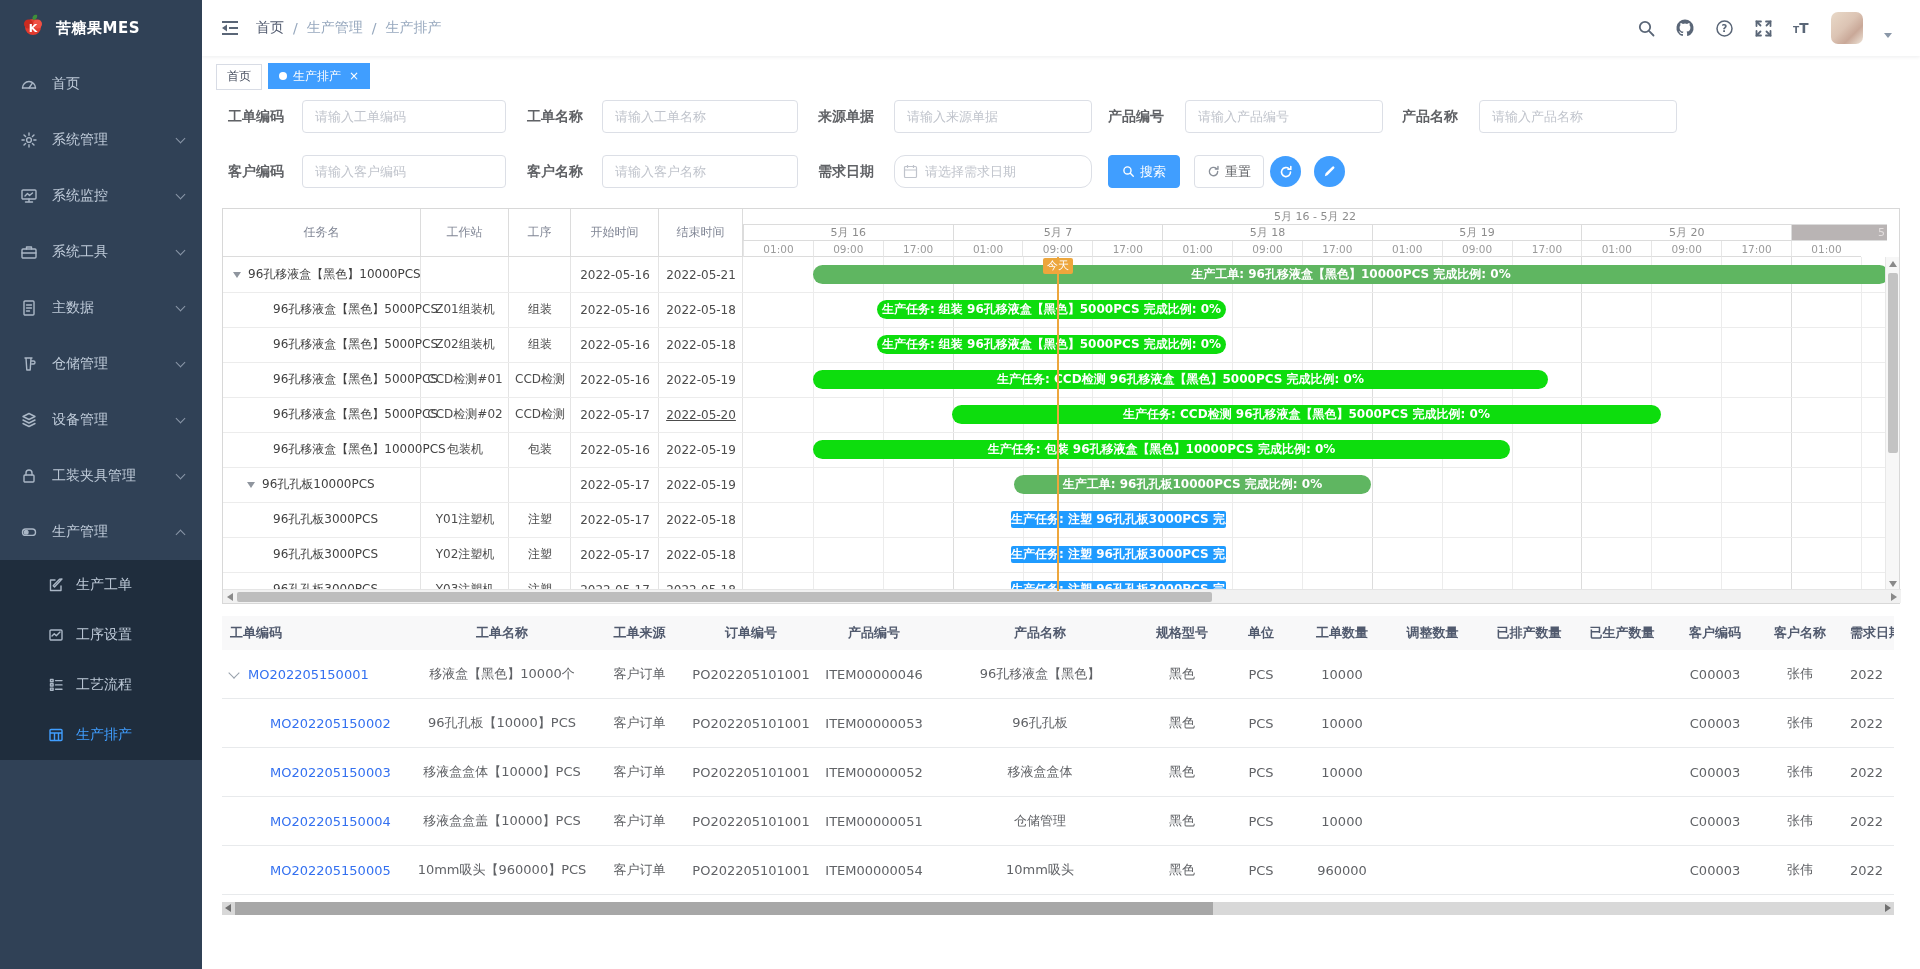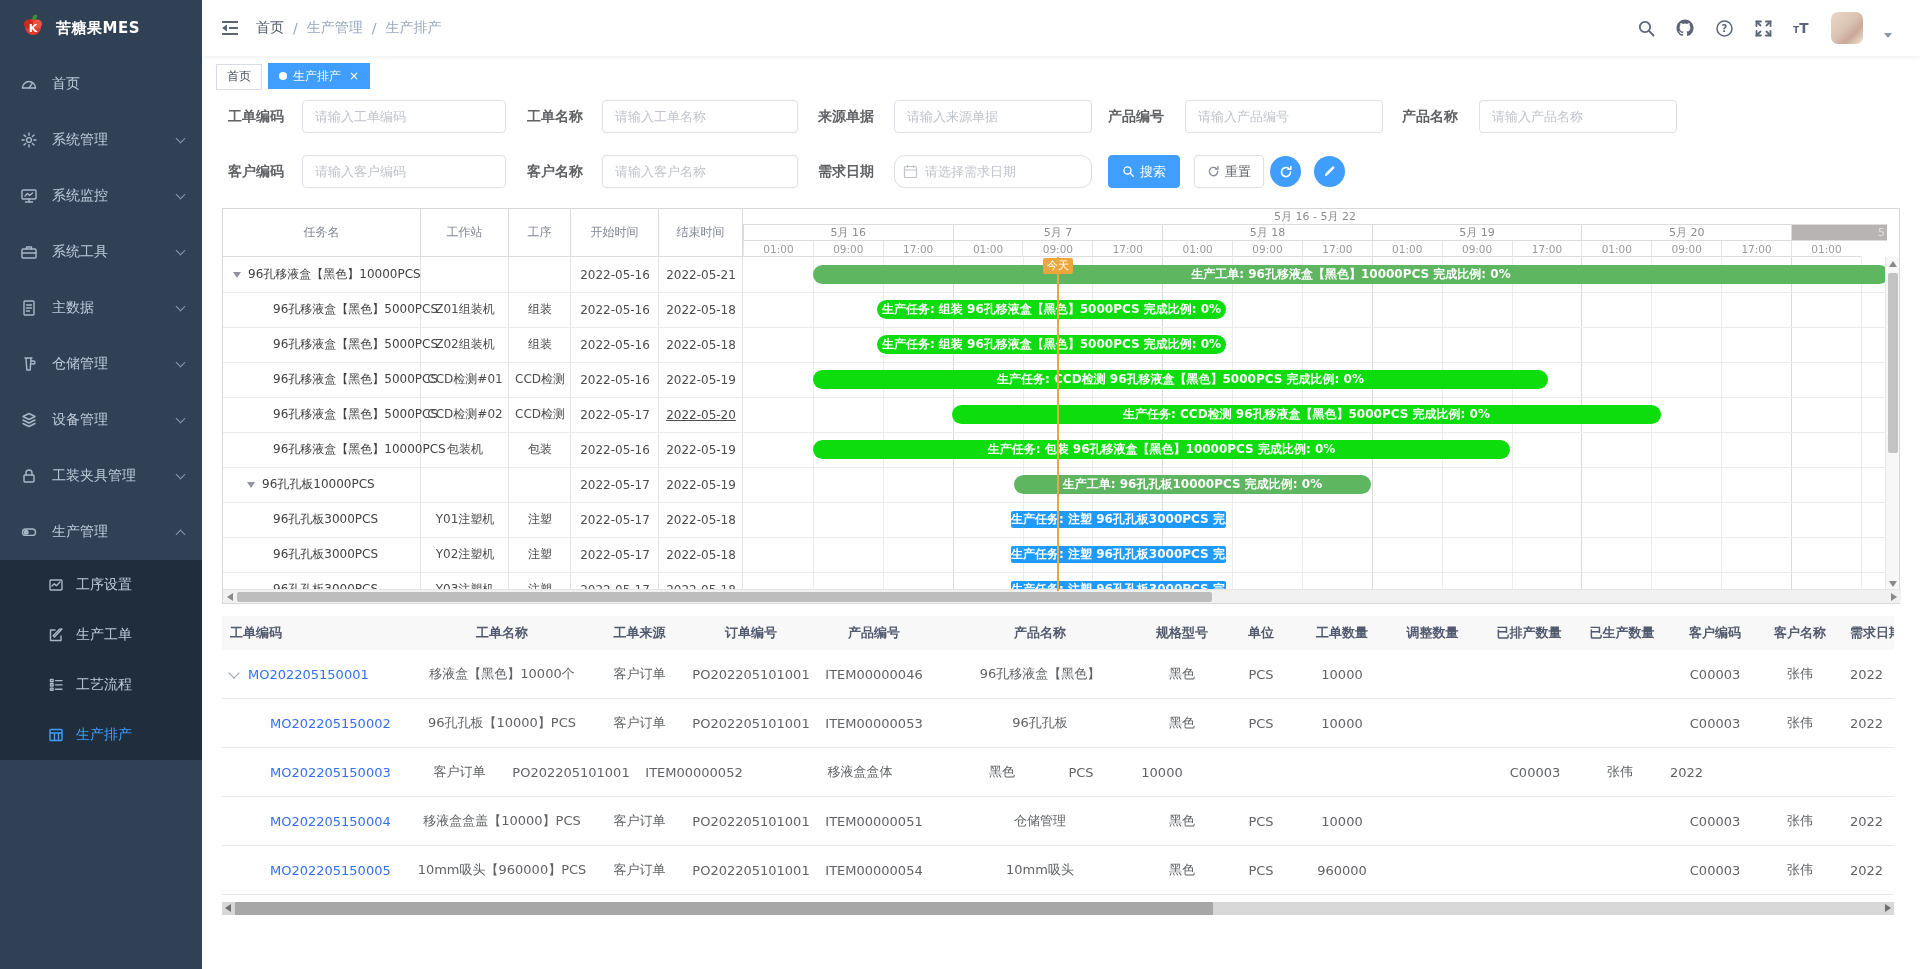--- a/index.html
+++ b/index.html
@@ -199,31 +199,31 @@
             <rect x="2.5" y="6" width="13" height="6.4" rx="3.2"></rect>
             <circle cx="6.2" cy="9.2" r="1.8" fill="#aab7c6"></circle>
           </svg></span>
         <span class="lbl">生产管理</span>
         <span class="chev up"></span>
       </div>
     </nav>
   <div class="submenu" id="sidebar-submenu">
       <div class="smi">
         <span class="micon"><svg width="16" height="16" viewBox="0 0 16 16" fill="none" stroke="#aab7c6" stroke-width="1.4" stroke-linecap="round" stroke-linejoin="round">
+            <path d="M13 9v4.5H2.5V3H7"></path>
+            <path d="M6.5 10 13 3l1-1-2.5.3L5.2 8.7Z"></path>
+          </svg></span>
+        <span>生产工单</span>
+      </div>
+      <div class="smi">
+        <span class="micon"><svg width="16" height="16" viewBox="0 0 16 16" fill="none" stroke="#aab7c6" stroke-width="1.4" stroke-linecap="round" stroke-linejoin="round">
             <rect x="2" y="3" width="12" height="10" rx="1"></rect>
             <path d="M4 9l2.3-2.3 2 2L12 5"></path>
           </svg></span>
         <span>工序设置</span>
-      </div>
-      <div class="smi">
-        <span class="micon"><svg width="16" height="16" viewBox="0 0 16 16" fill="none" stroke="#aab7c6" stroke-width="1.4" stroke-linecap="round" stroke-linejoin="round">
-            <path d="M13 9v4.5H2.5V3H7"></path>
-            <path d="M6.5 10 13 3l1-1-2.5.3L5.2 8.7Z"></path>
-          </svg></span>
-        <span>生产工单</span>
       </div>
       <div class="smi">
         <span class="micon"><svg width="16" height="16" viewBox="0 0 16 16" fill="none" stroke="#aab7c6" stroke-width="1.4" stroke-linecap="round" stroke-linejoin="round">
             <rect x="2.5" y="2.5" width="2.6" height="2.2"></rect>
             <path d="M7.5 3.6H14"></path>
             <rect x="2.5" y="6.8" width="2.6" height="2.2"></rect>
             <path d="M7.5 7.9H14"></path>
             <rect x="2.5" y="11.1" width="2.6" height="2.2"></rect>
             <path d="M7.5 12.2H14"></path>
           </svg></span>
@@ -559,20 +559,21 @@
         <div class="tcell" style="width: 86px;"></div>
         <div class="tcell" style="width: 100px;"></div>
         <div class="tcell" style="width: 86px;">C00003</div>
         <div class="tcell" style="width: 84px;">张伟</div>
         <div class="tcell left" style="width: 120px;">2022</div>
       </div>
       <div class="trow body">
         <div class="tcell left" style="width: 190px; padding-left: 48px;">
           <span class="tlink">MO202205150003</span>
         </div>
+        <div class="tcell" style="width: 180px;">移液盒盒体【10000】PCS</div>
         <div class="tcell" style="width: 95px;">客户订单</div>
         <div class="tcell" style="width: 128px;">PO202205101001</div>
         <div class="tcell" style="width: 118px;">ITEM00000052</div>
         <div class="tcell" style="width: 214px;">移液盒盒体</div>
         <div class="tcell" style="width: 70px;">黑色</div>
         <div class="tcell" style="width: 88px;">PCS</div>
         <div class="tcell" style="width: 74px;">10000</div>
         <div class="tcell" style="width: 107px;"></div>
         <div class="tcell" style="width: 86px;"></div>
         <div class="tcell" style="width: 100px;"></div>

